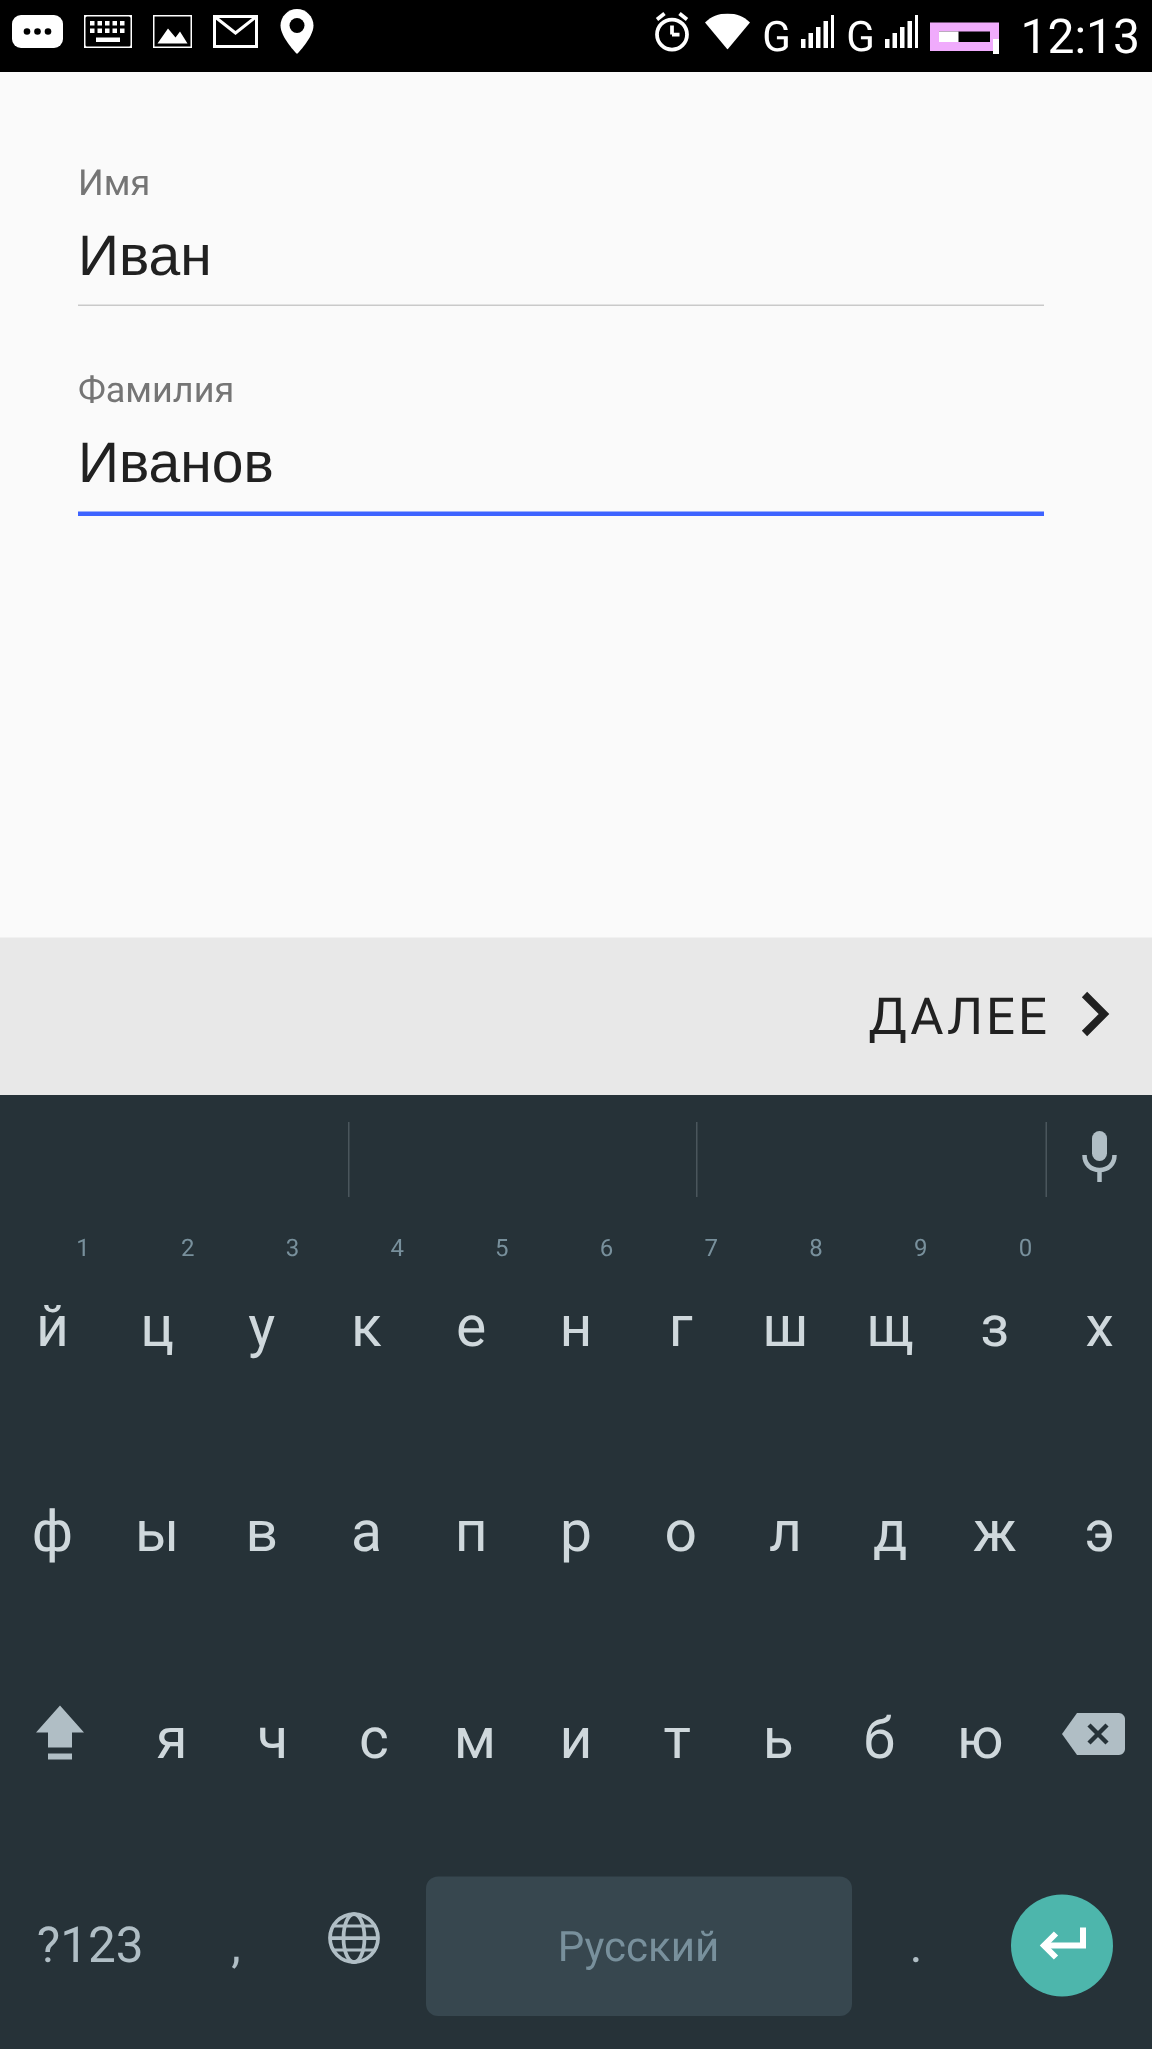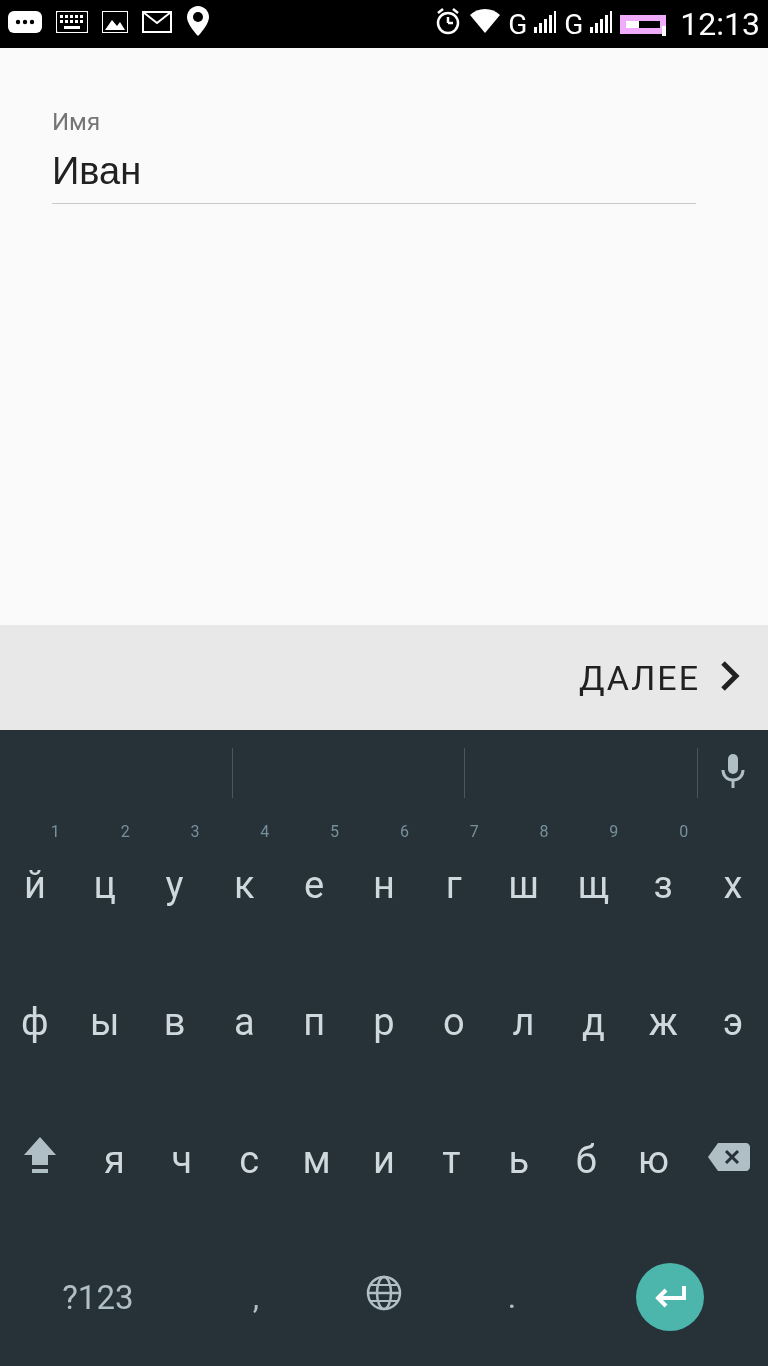--- a/index.html
+++ b/index.html
@@ -142,20 +142,24 @@
     </span>
     <span class="clock">12:13</span>
   </div>
 </div>
 
 <div class="form-area">
   <div class="field">
     <div class="field-label">Имя</div>
     <input class="field-input" value="Иван" style="">
   </div>
+  <div class="field">
+    <div class="field-label">Фамилия</div>
+    <input class="field-input focused" value="Иванов" style="">
+  </div>
 </div>
 
 <div class="next-strip">
   <span class="next-label">ДАЛЕЕ</span>
   <span>
     <svg width="20" height="32" viewBox="0 0 20 32">
         <polyline points="3,3 16,16 3,29" fill="none" stroke="#212121" stroke-width="5"></polyline>
       </svg>
   </span>
 </div>
@@ -230,20 +234,23 @@
         <span>
           <svg width="38" height="38" viewBox="0 0 38 38">
               <circle cx="19" cy="19" r="16" fill="none" stroke="#b0bec5" stroke-width="2.5"></circle>
               <ellipse cx="19" cy="19" rx="7" ry="16" fill="none" stroke="#b0bec5" stroke-width="2.5"></ellipse>
               <line x1="3" y1="19" x2="35" y2="19" stroke="#b0bec5" stroke-width="2.5"></line>
               <line x1="5" y1="11" x2="33" y2="11" stroke="#b0bec5" stroke-width="2"></line>
               <line x1="5" y1="27" x2="33" y2="27" stroke="#b0bec5" stroke-width="2"></line>
             </svg>
         </span>
       </div>
+      <div class="key space">
+        <div class="space-pill">Русский</div>
+      </div>
       <div class="key fn period">.</div>
       <div class="key enter">
         <div class="enter-circle">
           <span>
             <svg width="36" height="28" viewBox="0 0 36 28">
                 <polyline points="32,4 32,16 8,16" fill="none" stroke="#fff" stroke-width="4"></polyline>
                 <polyline points="14,8 6,16 14,24" fill="none" stroke="#fff" stroke-width="4"></polyline>
               </svg>
           </span>
         </div>

